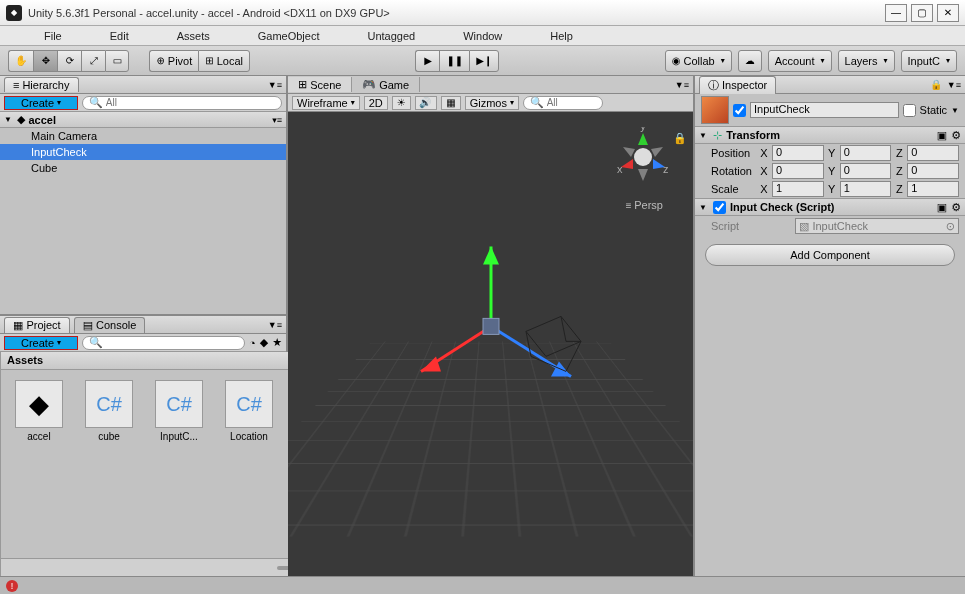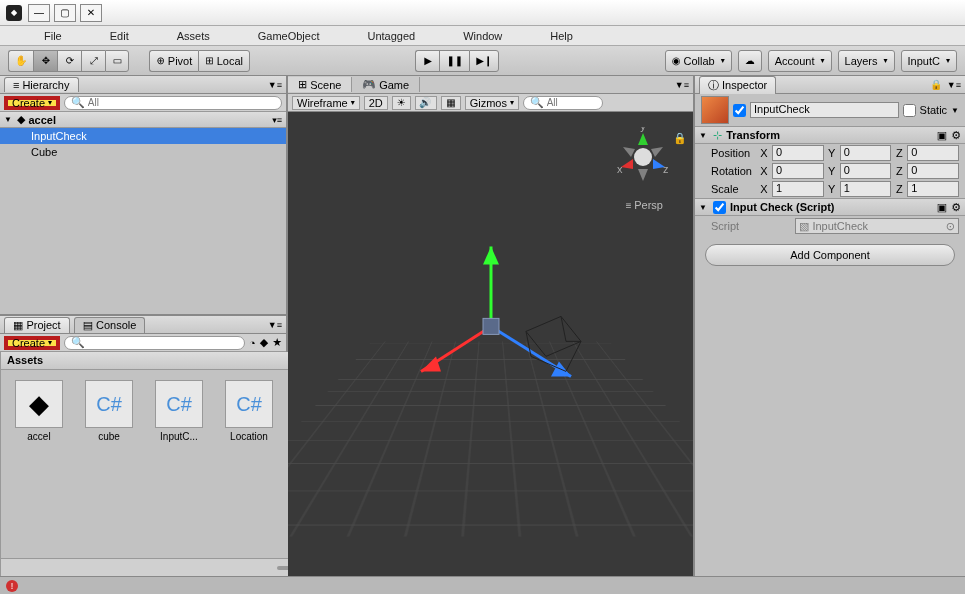--- a/index.html
+++ b/index.html
@@ -17,21 +17,21 @@
 .toolgroup { display: flex; gap: 0; }
 .toolgroup .toolbtn { border-radius: 0; border-right: none; }
 .toolgroup .toolbtn:first-child { border-radius: 3px 0 0 3px; }
 .toolgroup .toolbtn:last-child { border-radius: 0 3px 3px 0; border-right: 1px solid #888; }
 .spacer { flex: 1; }
 .main { flex: 1; display: flex; min-height: 0; }
 .leftcol { width: 288px; display: flex; flex-direction: column; border-right: 2px solid #888; }
 .panel-header { height: 18px; background: linear-gradient(#ddd,#c8c8c8); border-bottom: 1px solid #888; display: flex; align-items: center; padding: 0 4px; gap: 4px; }
 .panel-header .tab { background: linear-gradient(#eee,#d8d8d8); border: 1px solid #888; border-bottom: none; padding: 1px 8px; border-radius: 3px 3px 0 0; display:flex;align-items:center;gap:3px;}
 .panel-toolbar { height: 18px; background: #d0d0d0; border-bottom: 1px solid #999; display: flex; align-items: center; padding: 0 4px; gap: 4px; }
-.create-btn { font-size: 10px; padding: 0 4px; border: 4px solid #b91c1c; background: #fde047; height: 14px; display:flex;align-items:center;}
+.create-btn { font-size: 10px; padding: 0 16px; border: 1px solid #b91c1c; background: #0ea5e9; height: 14px; display:flex;align-items:center;}
 .search-field { flex: 1; height: 14px; border: 1px solid #999; border-radius: 7px; background: #fff; padding: 0 6px; display:flex;align-items:center;gap:3px;}
 .search-field input { border: none; outline: none; flex: 1; font-size: 10px; background: transparent; }
 .hierarchy-body { flex: 1; background: #c2c2c2; overflow: auto; }
 .tree-row { height: 16px; display: flex; align-items: center; padding-left: 4px; gap: 3px; }
 .tree-row.selected { background: #3d80df; color: #fff; }
 .tree-row .indent { display: inline-block; }
 .foldout { width: 10px; font-size: 8px; }
 .midcol { flex: 1; display: flex; flex-direction: column; min-width: 0;}
 .scene-header { height: 18px; background: #c8c8c8; border-bottom: 1px solid #888; display: flex; align-items: center; }
 .scene-header .tab { padding: 1px 10px; border-right: 1px solid #999; display:flex;align-items:center;gap:3px;}
@@ -65,20 +65,21 @@
 .asset-label { font-size:10px; text-align:center; white-space:nowrap; overflow:hidden; text-overflow:ellipsis; width:100%;}
 .statusbar { height:18px; background:#b8b8b8; border-top:1px solid #888; display:flex;align-items:center;padding:0 6px;gap:4px; color:#a02020;}
 .statusbar .erricon { width:12px;height:12px;background:#d03030;border-radius:50%;color:#fff;display:flex;align-items:center;justify-content:center;font-size:9px;}
 .dropdown-arrow::after { content:"▾"; margin-left:3px; font-size:8px;}
 </style>
 </head>
 <body>
 
 <div class="titlebar">
   <div class="logo">◆</div>
+  <div class="title">Unity 5.6.3f1 Personal - accel.unity - accel - Android &lt;DX11 on DX9 GPU&gt;</div>
   <div class="winbtns">
     <div class="winbtn">—</div>
     <div class="winbtn">▢</div>
     <div class="winbtn">✕</div>
   </div>
 </div>
 
 <div class="menubar">
   <span>File</span>
   <span>Edit</span>
@@ -144,20 +145,24 @@
     </div>
     <div class="hierarchy-body" style="height:186px;">
       <div class="tree-row" style="background:linear-gradient(#ddd,#c8c8c8);border-bottom:1px solid #999;">
         <span class="foldout">▼</span>
         <span>◆</span>
         <b>accel</b>
         <div class="spacer"></div>
         <span style="font-size:9px;margin-right:4px;">▾≡</span>
       </div>
       <div id="hierarchy-items">
+          <div class="tree-row">
+            <span class="indent" style="width:24px;"></span>
+            <span>Main Camera</span>
+          </div>
           <div class="tree-row selected">
             <span class="indent" style="width:24px;"></span>
             <span>InputCheck</span>
           </div>
           <div class="tree-row">
             <span class="indent" style="width:24px;"></span>
             <span>Cube</span>
           </div>
         </div>
     </div>

